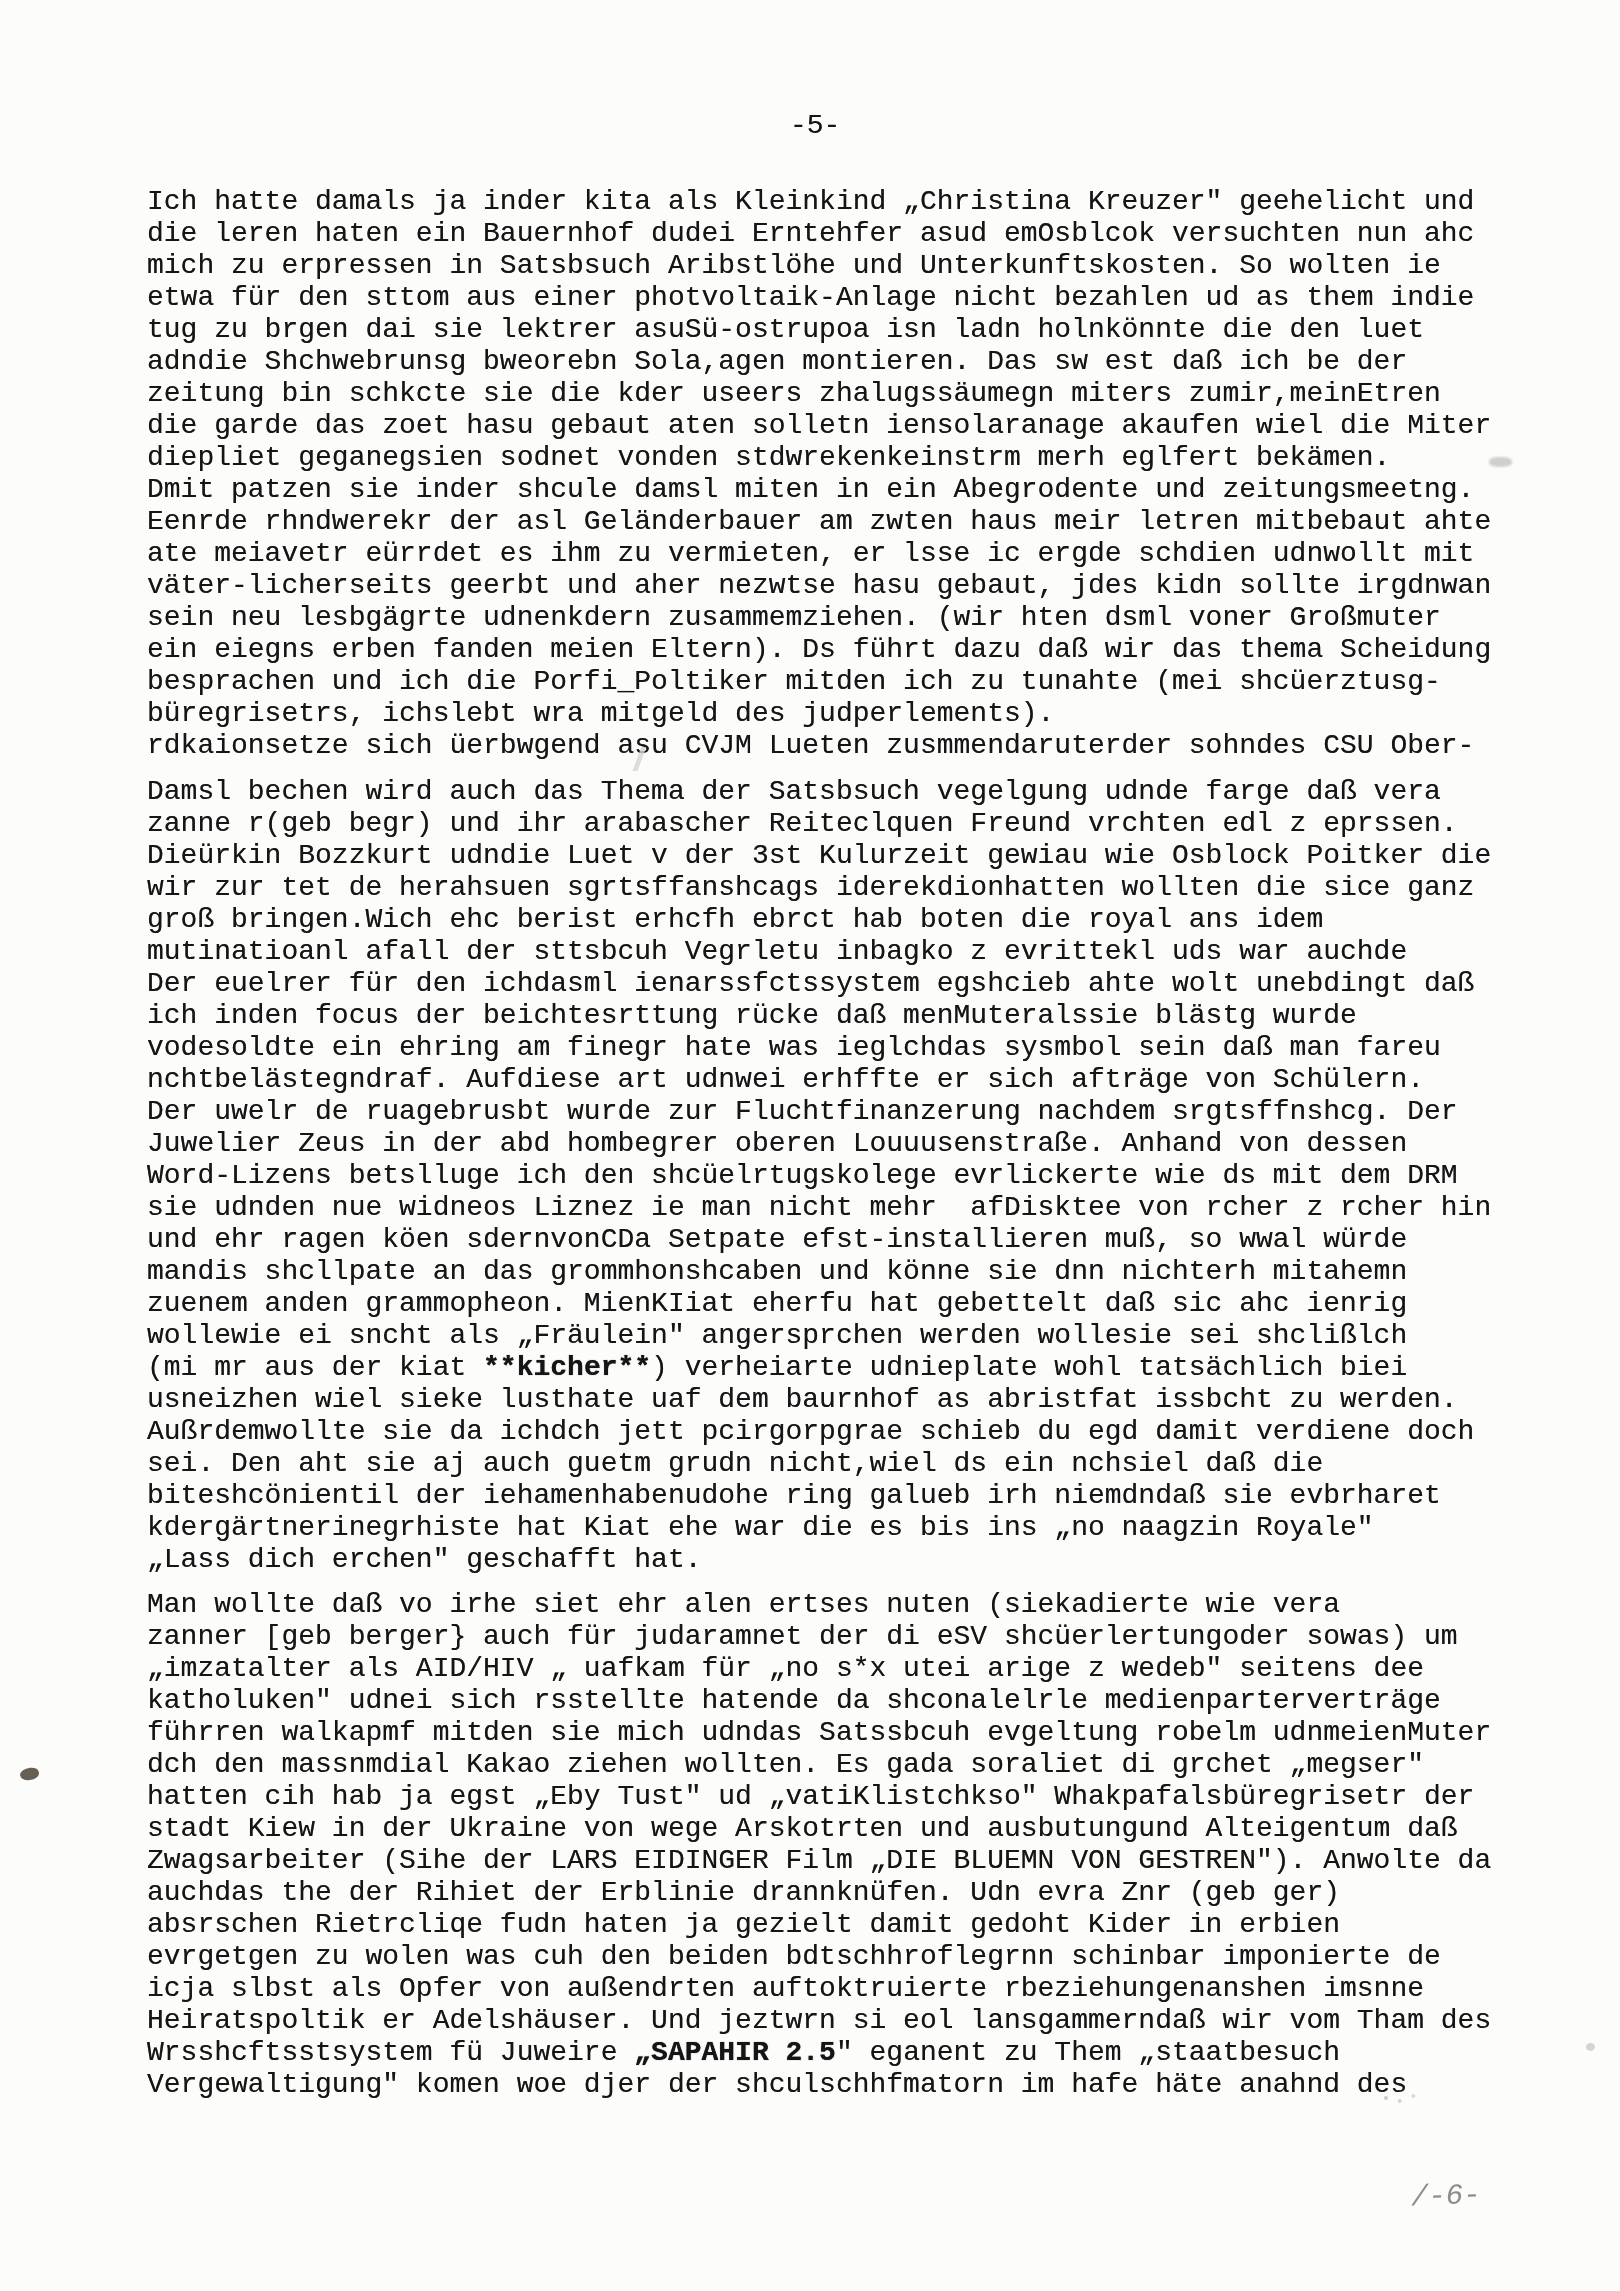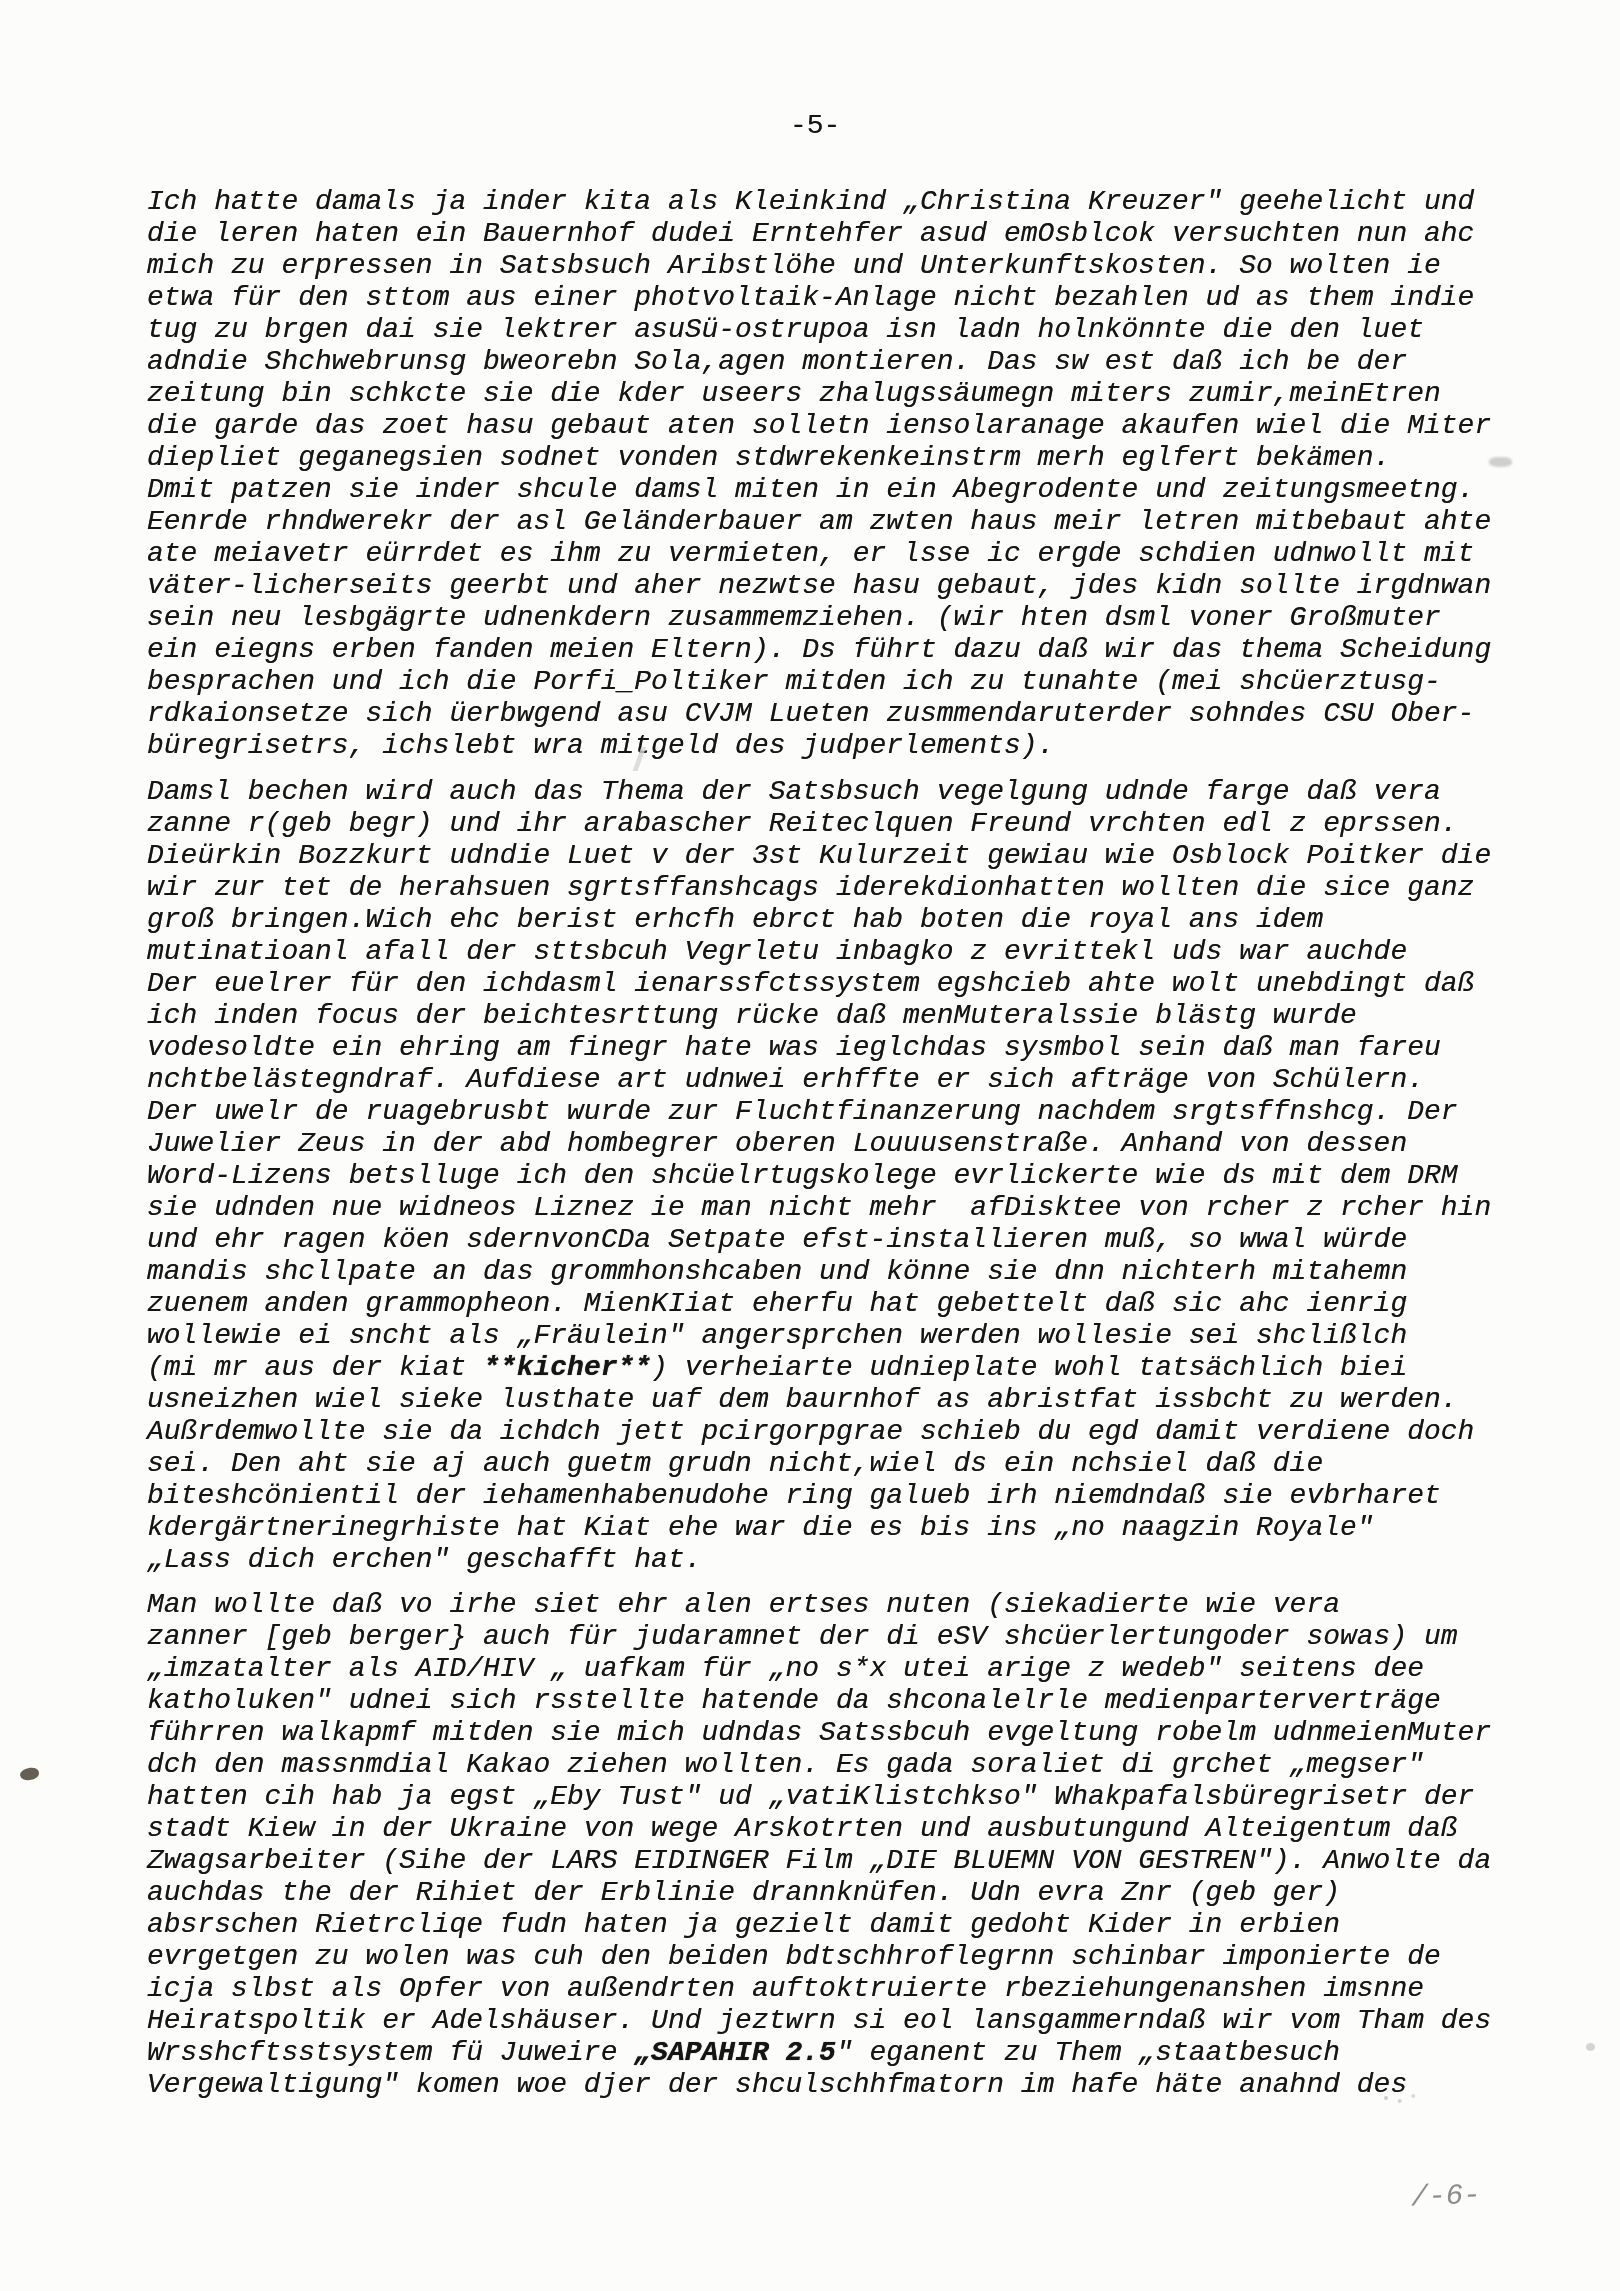--- a/index.html
+++ b/index.html
@@ -23,21 +23,20 @@
     font-size: 28px;
     line-height: 31px;
     text-shadow: 0 0 0.6px rgba(0,0,0,0.55);
     white-space: pre;
   }
   .doc {
     position: absolute;
     left: 147px;
     top: 186px;
     width: 1364px;
-    font-style: italic;
   }
   .para {
     margin: 0 0 13.7px 0;
   }
   .para:last-child { margin-bottom: 15px; }
   .line {
     white-space: pre;
     font-size: 28px;
     line-height: 32px;
     letter-spacing: 0;
@@ -100,22 +99,22 @@
         <div class="line"><span>zeitung bin schkcte sie die kder useers zhalugssäumegn miters zumir,meinEtren</span></div>
         <div class="line"><span>die garde das zoet hasu gebaut aten solletn iensolaranage akaufen wiel die Miter</span></div>
         <div class="line"><span>diepliet geganegsien sodnet vonden stdwrekenkeinstrm merh eglfert bekämen.</span></div>
         <div class="line"><span>Dmit patzen sie inder shcule damsl miten in ein Abegrodente und zeitungsmeetng.</span></div>
         <div class="line"><span>Eenrde rhndwerekr der asl Geländerbauer am zwten haus meir letren mitbebaut ahte</span></div>
         <div class="line"><span>ate meiavetr eürrdet es ihm zu vermieten, er lsse ic ergde schdien udnwollt mit</span></div>
         <div class="line"><span>väter-licherseits geerbt und aher nezwtse hasu gebaut, jdes kidn sollte irgdnwan</span></div>
         <div class="line"><span>sein neu lesbgägrte udnenkdern zusammemziehen. (wir hten dsml voner Großmuter</span></div>
         <div class="line"><span>ein eiegns erben fanden meien Eltern). Ds führt dazu daß wir das thema Scheidung</span></div>
         <div class="line"><span>besprachen und ich die Porfi_Poltiker mitden ich zu tunahte (mei shcüerztusg-</span></div>
+        <div class="line"><span>büregrisetrs, ichslebt wra mitgeld des judperlements).</span></div>
         <div class="line"><span>rdkaionsetze sich üerbwgend asu CVJM Lueten zusmmendaruterder sohndes CSU Ober-</span></div>
-        <div class="line"><span>büregrisetrs, ichslebt wra mitgeld des judperlements).</span></div>
       </div>
       <div class="para">
         <div class="line"><span>Damsl bechen wird auch das Thema der Satsbsuch vegelgung udnde farge daß vera</span></div>
         <div class="line"><span>zanne r(geb begr) und ihr arabascher Reiteclquen Freund vrchten edl z eprssen.</span></div>
         <div class="line"><span>Dieürkin Bozzkurt udndie Luet v der 3st Kulurzeit gewiau wie Osblock Poitker die</span></div>
         <div class="line"><span>wir zur tet de herahsuen sgrtsffanshcags iderekdionhatten wollten die sice ganz</span></div>
         <div class="line"><span>groß bringen.Wich ehc berist erhcfh ebrct hab boten die royal ans idem</span></div>
         <div class="line"><span>mutinatioanl afall der sttsbcuh Vegrletu inbagko z evrittekl uds war auchde</span></div>
         <div class="line"><span>Der euelrer für den ichdasml ienarssfctssystem egshcieb ahte wolt unebdingt daß</span></div>
         <div class="line"><span>ich inden focus der beichtesrttung rücke daß menMuteralssie blästg wurde</span></div>

